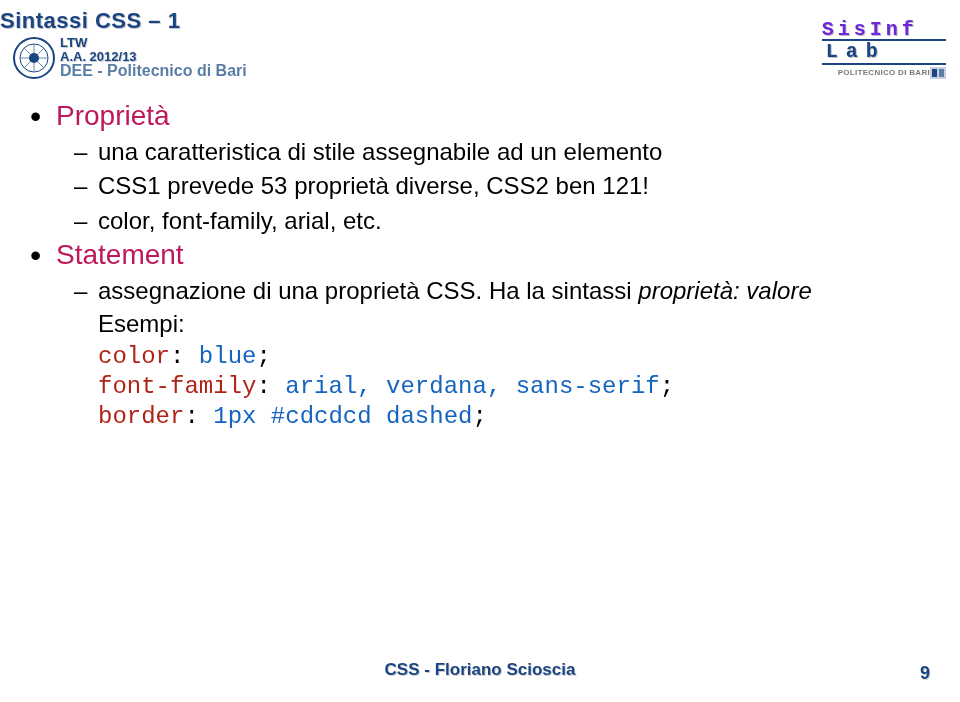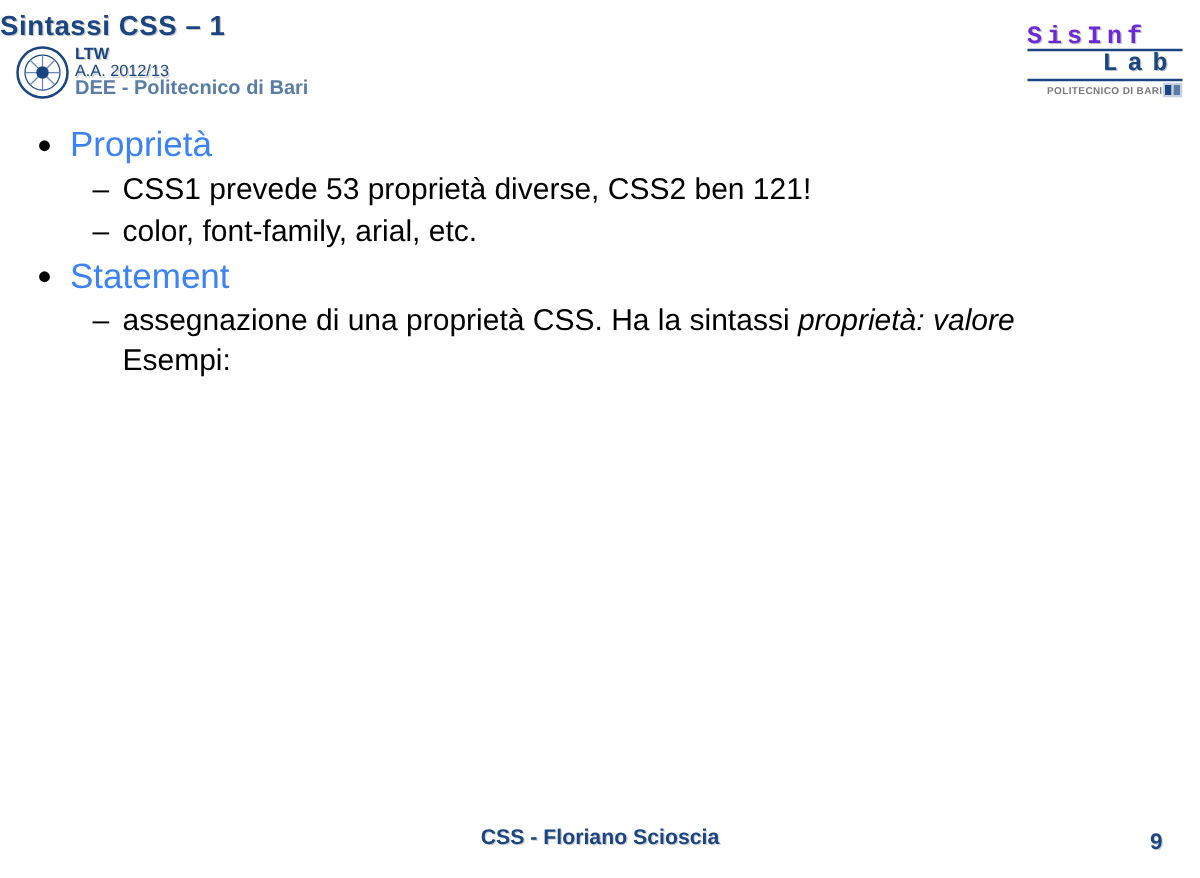--- a/index.html
+++ b/index.html
@@ -37,21 +37,21 @@
     line-height: 1.05;
   }
   .ltw {
     font-size: 13px;
     font-weight: bold;
     color: #1a4582;
     text-shadow: 1px 1px 0 #d0d0d0;
   }
   .aa {
     font-size: 13px;
-    font-weight: normal;
+    font-weight: bold;
     color: #1a4582;
     text-shadow: 1px 1px 0 #d0d0d0;
   }
   .dee {
     font-size: 16px;
     font-weight: bold;
     color: #5a7da6;
   }
   .header-title {
     position: absolute;
@@ -81,21 +81,21 @@
     line-height: 0.9;
     margin-top: 19px;
   }
   .lab {
     font-family: "Courier New", monospace;
     font-size: 20px;
     font-weight: bold;
     letter-spacing: 8px;
     color: #1a4582;
     text-shadow: 1px 1px 0 #c0c0c0;
-    text-align: right;
+    text-align: left;
     border-top: 2px solid #1a4582;
     border-bottom: 2px solid #1a4582;
     padding: 0 4px;
     line-height: 1.1;
   }
   .poli-small {
     font-size: 8px;
     color: #7a7a7a;
     font-weight: bold;
     letter-spacing: 0.3px;
@@ -113,21 +113,21 @@
   }
   .content {
     position: absolute;
     left: 30px;
     top: 100px;
     right: 40px;
     color: #000;
   }
   .bullet1 {
     font-size: 28px;
-    color: #3b82f6;
+    color: #be185d;
     margin: 0 0 4px 0;
     list-style: none;
     padding-left: 26px;
     position: relative;
   }
   .bullet1::before {
     content: "•";
     position: absolute;
     left: 0;
     top: -2px;
@@ -213,26 +213,32 @@
             <rect x="2" y="2" width="5" height="8" fill="#1a4582"></rect>
             <rect x="9" y="2" width="5" height="8" fill="#5a7da6"></rect>
           </svg>
       </span>
     </div>
   </div>
 </div>
 
 <div class="content">
   <div class="bullet1">Proprietà</div>
+  <div class="bullet2">una caratteristica di stile assegnabile ad un elemento</div>
   <div class="bullet2">CSS1 prevede 53 proprietà diverse, CSS2 ben 121!</div>
   <div class="bullet2">color, font-family, arial, etc.</div>
 
   <div class="bullet1">Statement</div>
   <div class="bullet2">
     <span>assegnazione di una proprietà CSS. Ha la sintassi </span>
     <span class="italic">proprietà: valore</span>
     <br>
     <span>Esempi:</span>
   </div>
+  <div class="code-block">
+    <span class="code-prop">color</span><span class="code-punc">: </span><span class="code-val">blue</span><span class="code-punc">;</span><br>
+    <span class="code-prop">font-family</span><span class="code-punc">: </span><span class="code-val">arial, verdana, sans-serif</span><span class="code-punc">;</span><br>
+    <span class="code-prop">border</span><span class="code-punc">: </span><span class="code-val">1px #cdcdcd dashed</span><span class="code-punc">;</span>
+  </div>
 </div>
 
 <div class="footer">CSS - Floriano Scioscia</div>
 <div class="page-num">9</div>
 
 </body></html>

